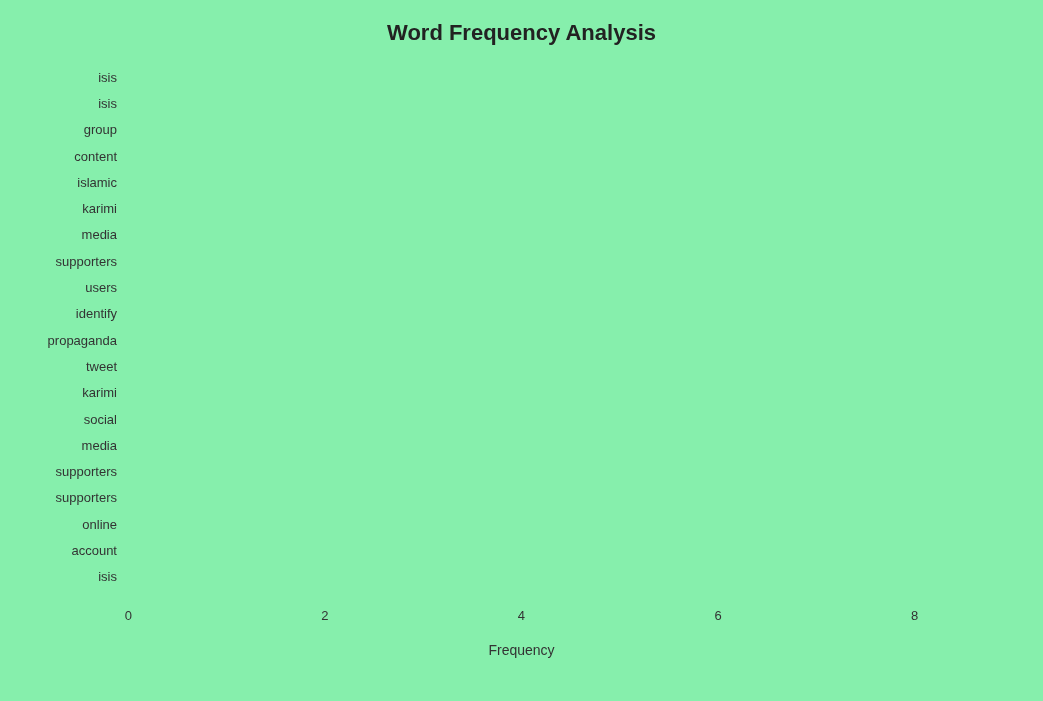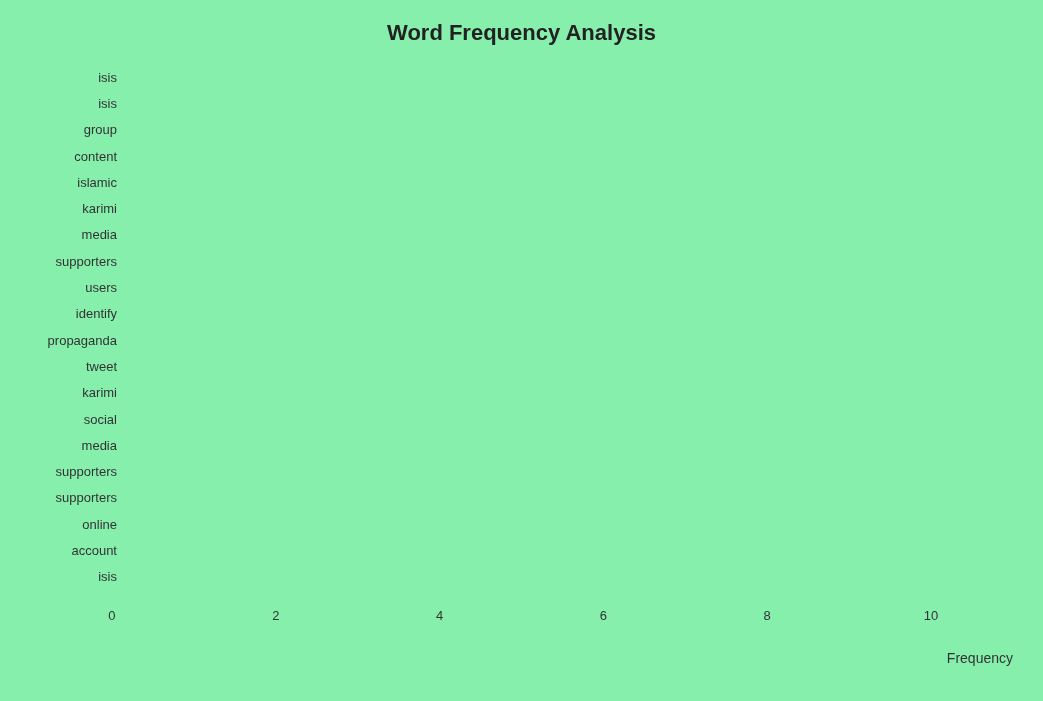--- a/index.html
+++ b/index.html
@@ -84,24 +84,24 @@
       flex-direction: row;
     }
     .x-label {
       flex: 1;
       text-align: center;
       font-size: 13px;
       color: #333;
       padding-top: 6px;
     }
     .chart-footer {
-      text-align: right;
+      text-align: center;
       font-size: 14px;
       color: #333;
-      margin-top: 20px;
+      margin-top: 12px;
     }
   </style>
 </head>
 <body>
 
 <div class="chart-container">
   <div class="chart-title">Word Frequency Analysis</div>
   <div style="display:flex; flex-direction:column; height: calc(100% - 55px); gap: 40px;">
 
     <div class="y-labels" id="y-labels">
@@ -203,19 +203,18 @@
               <div class="bar" style="width: 25.81%; background: rgb(184, 184, 112);"></div>
             </div>
           </div>
 
         <div class="x-axis-labels" id="x-axis-labels">
         <div class="x-label">0</div>
             <div class="x-label">2</div>
             <div class="x-label">4</div>
             <div class="x-label">6</div>
             <div class="x-label">8</div>
-            <div class="x-label">10</div>
           </div>
       </div>
     </div>
   </div>
   <div class="chart-footer">Frequency</div>
 </div>
 
 </body></html>

